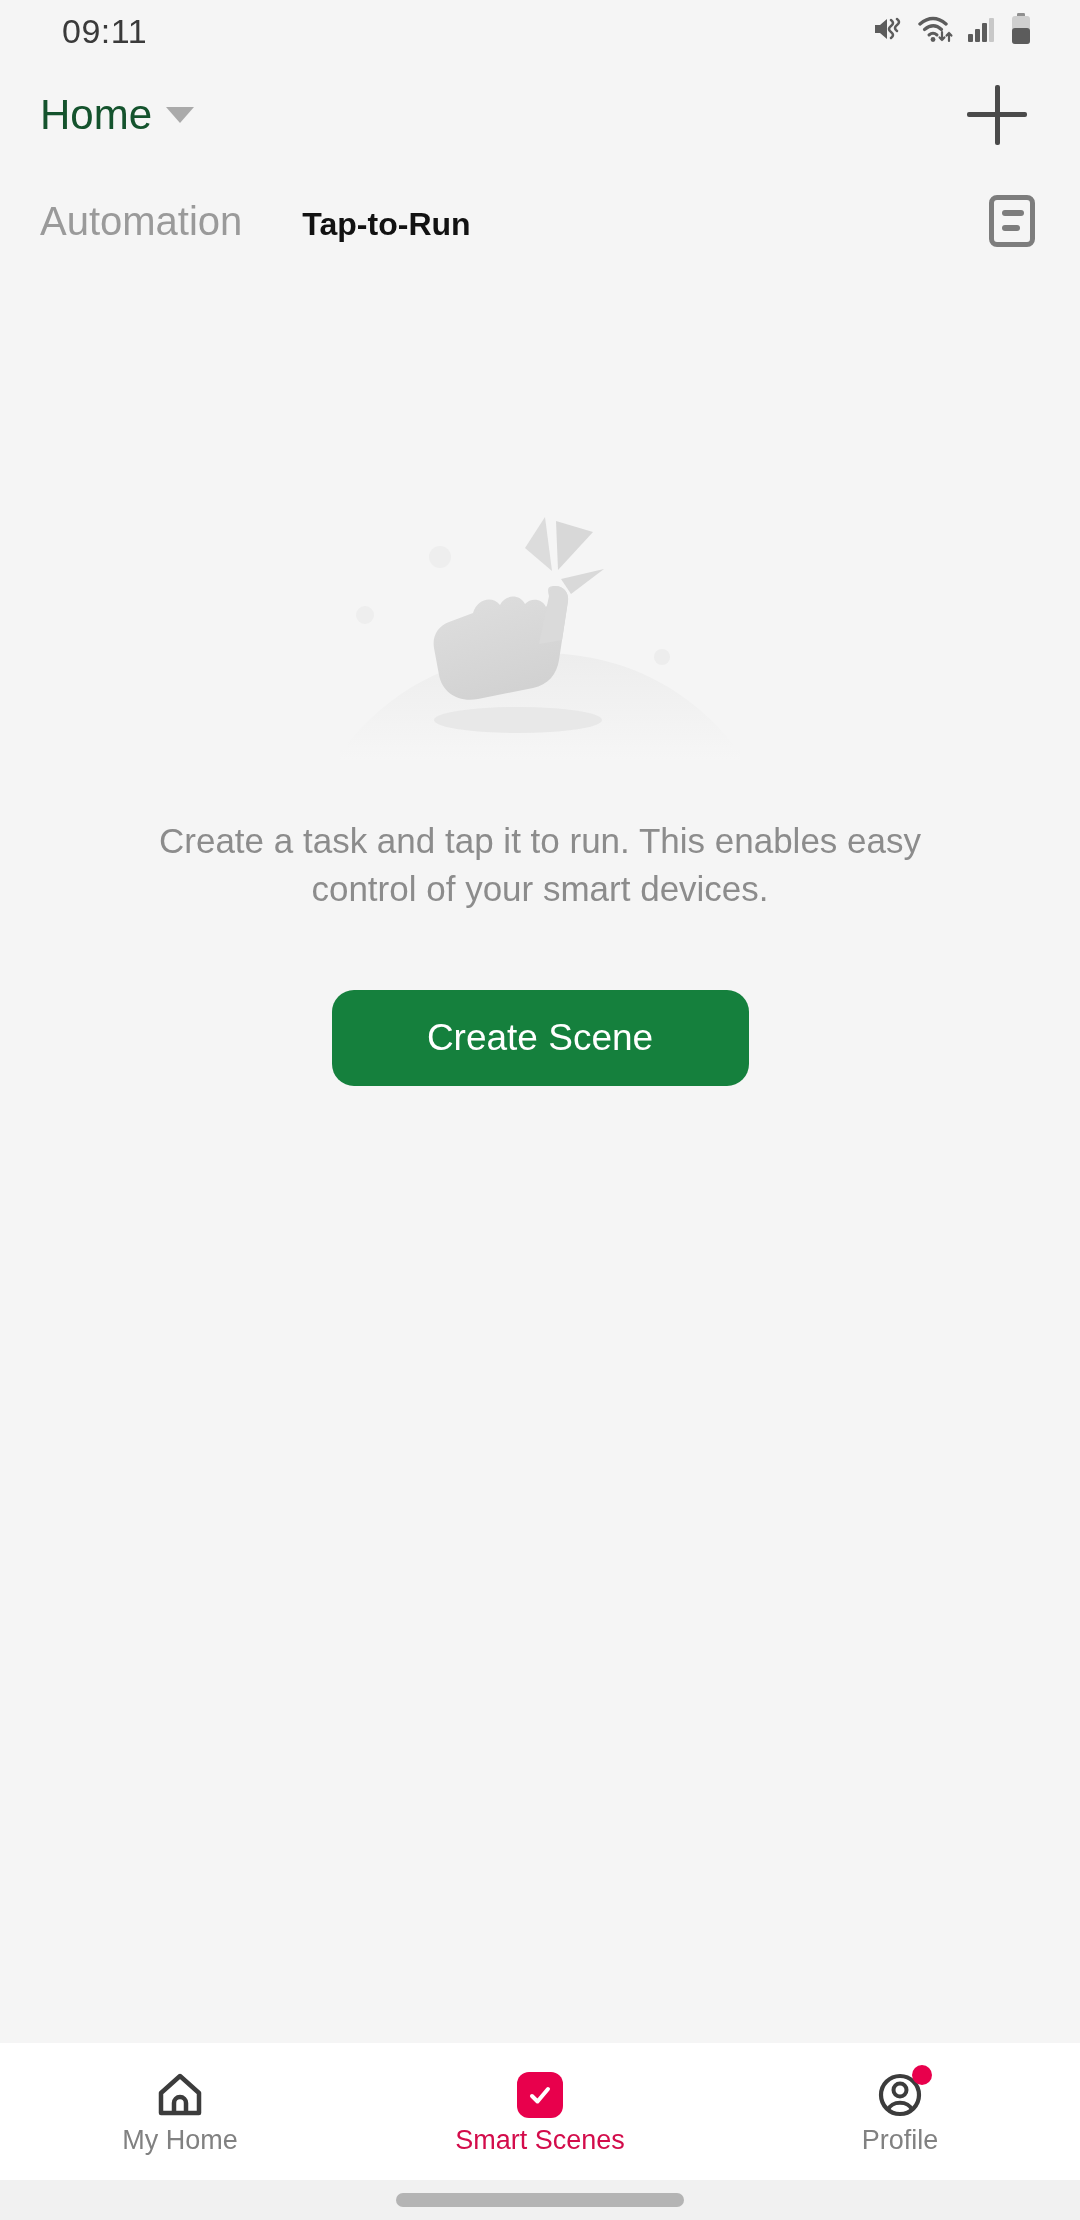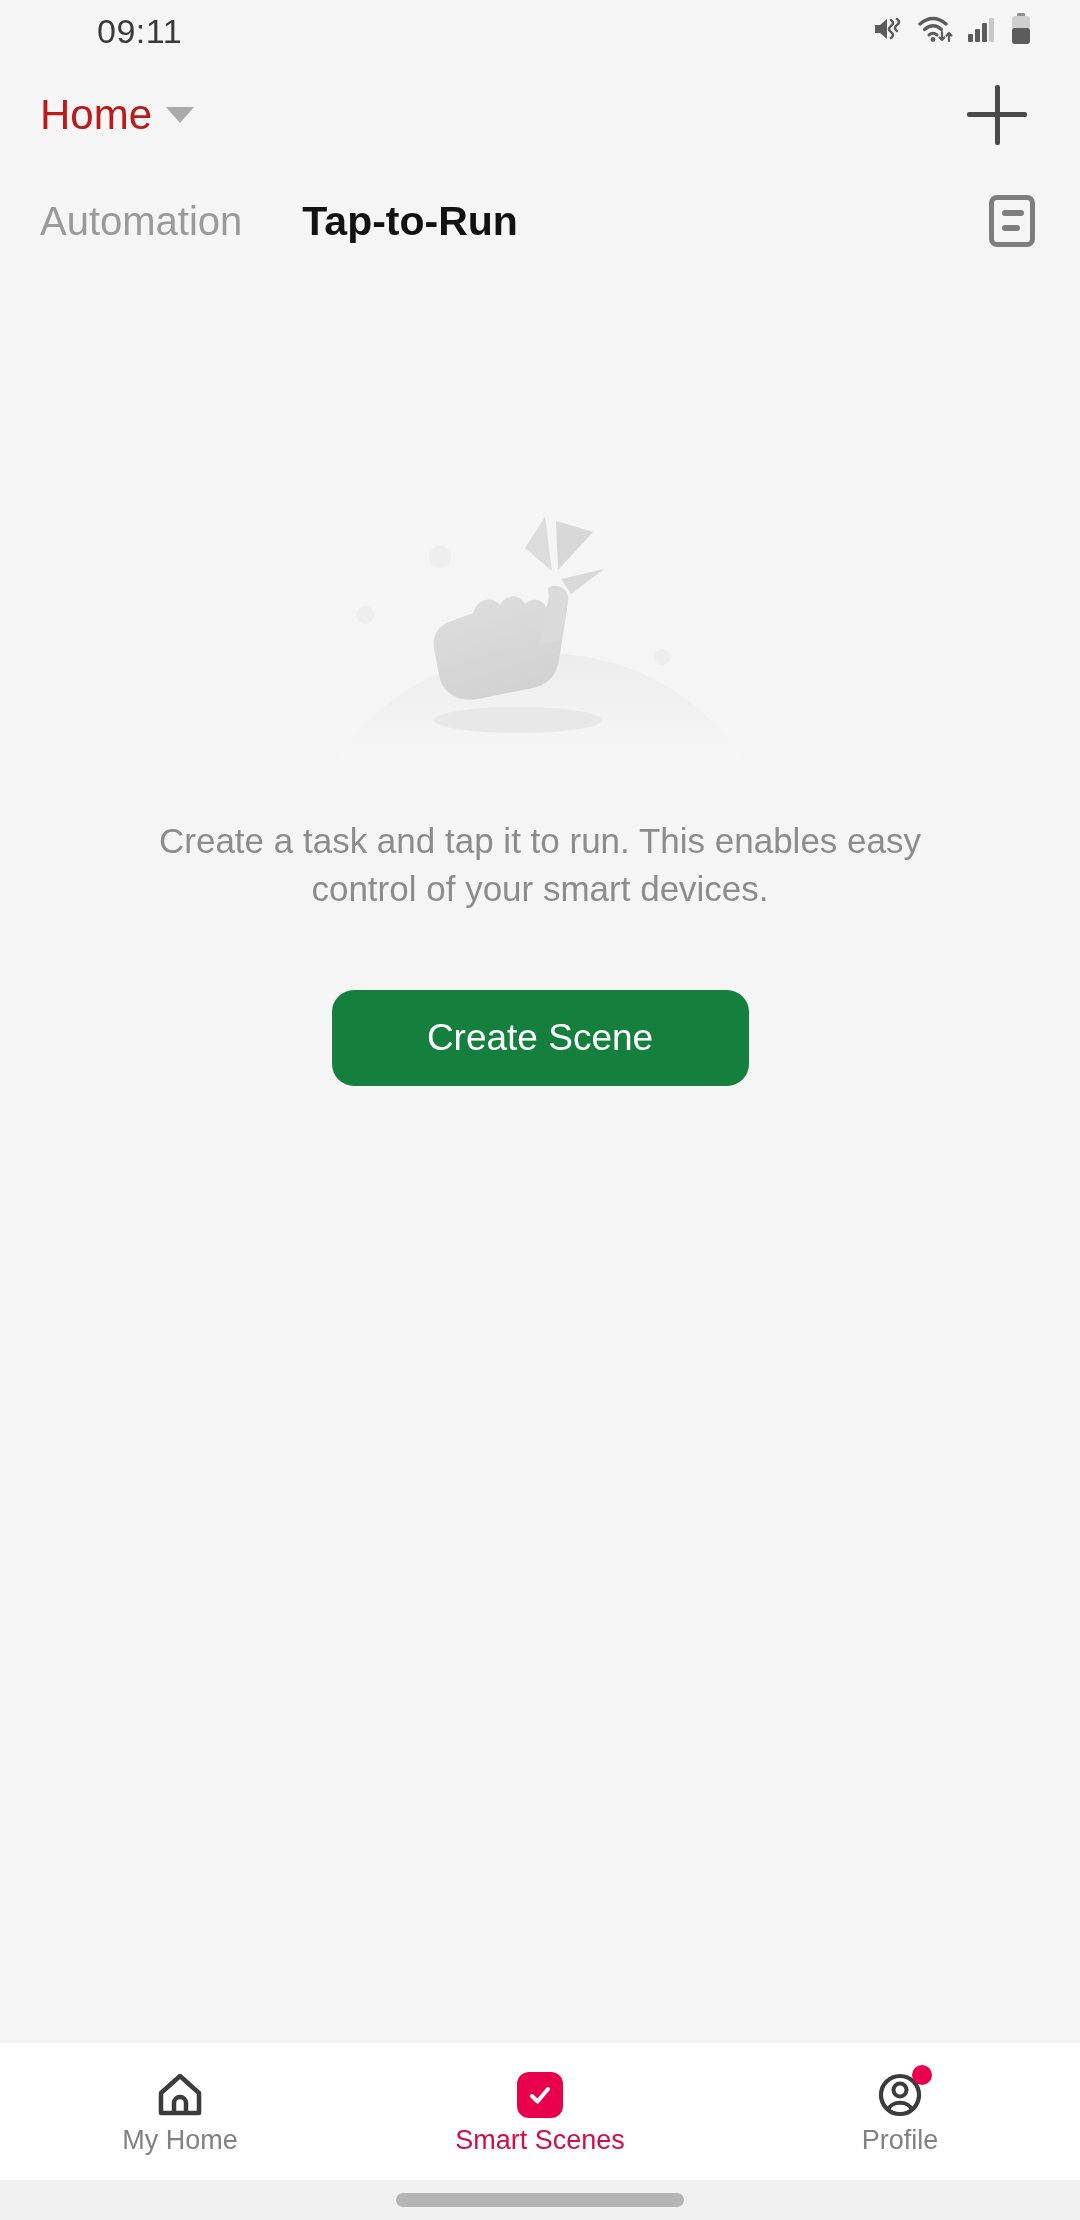--- a/index.html
+++ b/index.html
@@ -13,37 +13,37 @@
     position:relative;
     width:1080px; height:2220px;
     background:#f5f5f5;
     display:flex; flex-direction:column;
   }
 
   
   .status-bar {
     height:62px; flex:0 0 62px;
     display:flex; align-items:center; justify-content:space-between;
-    padding:0 48px 0 97px;
+    padding:0 48px 0 62px;
     gap:32px;
   }
   .status-time {
     font-size:34px; color:#3a3a3a; letter-spacing:0.5px;
   }
   .status-icons { display:flex; align-items:center; gap:13px; }
   .si { display:block; }
 
   
   .app-header {
     height:105px; flex:0 0 105px;
     display:flex; align-items:center; justify-content:space-between;
     padding:0 45px 0 40px;
   }
   .home-select { display:flex; align-items:center; gap:14px; cursor:pointer; }
-  .home-label { font-size:42px; color:#b91c1c; }
+  .home-label { font-size:42px; color:#14532d; }
   .caret-down {
     width:0;height:0;
     border-left:14px solid transparent;
     border-right:14px solid transparent;
     border-top:16px solid #aaaaaa;
   }
   .plus-btn {
     width:76px; height:76px; position:relative; cursor:pointer;
   }
   .plus-btn::before, .plus-btn::after {
@@ -55,21 +55,21 @@
   
   .tab-bar {
     height:108px; flex:0 0 108px;
     display:flex; align-items:center;
     padding:0 45px 0 40px;
   }
   .tabs { display:flex; align-items:baseline; gap:60px; flex:1; }
   .tab {
     font-size:40px; color:#9a9a9a; cursor:pointer; white-space:nowrap;
   }
-  .tab.active { color:#121212; font-weight:bold; font-size:41px; }
+  .tab.active { color:#121212; font-weight:bold; font-size:32px; }
   .list-icon {
     width:46px; height:52px; border:5px solid #7d7d7d; border-radius:8px;
     position:relative; cursor:pointer; flex:0 0 auto;
   }
   .list-icon span {
     position:absolute; left:8px; height:6px; background:#7d7d7d; border-radius:3px;
   }
   .list-icon span:nth-child(1){ top:10px; width:22px; }
   .list-icon span:nth-child(2){ top:25px; width:18px; }
 

